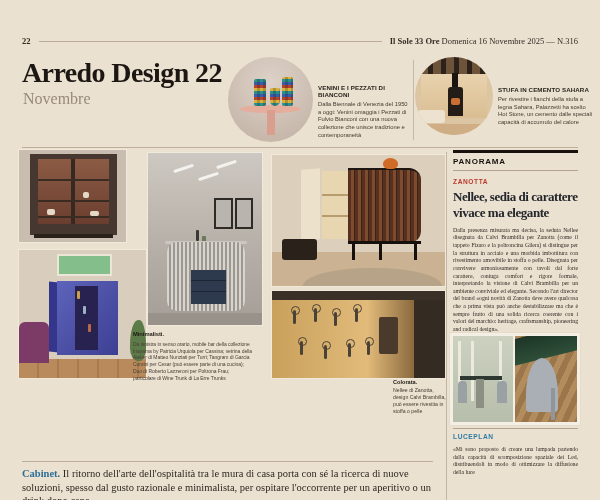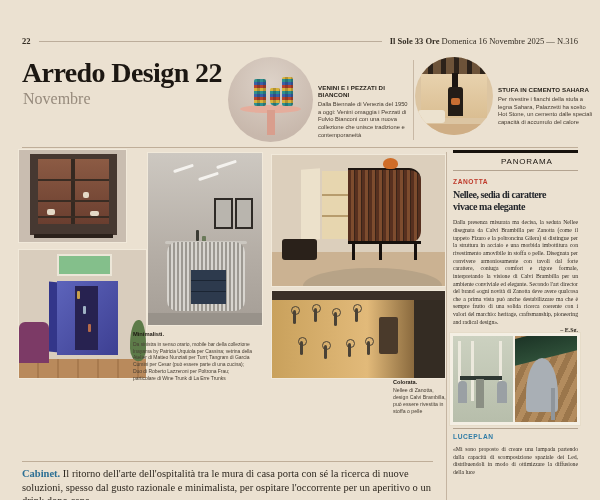--- a/index.html
+++ b/index.html
@@ -114,26 +114,26 @@
   .headline{position:absolute;left:21px;top:382px;font-size:27px;line-height:1.12;letter-spacing:-0.4px;color:#27221c;}
   .rule-std{position:absolute;left:22px;top:461px;width:411px;height:1px;background:#bfae99;}
   .standfirst{position:absolute;left:22px;top:467px;width:413px;font-size:10.5px;line-height:1.3;color:#2d2archived archived archived archived821;}
   .standfirst{color:#2e2820;}
   .std-label{font-weight:bold;color:#2c6f94;}
 
   
   .vdiv-side{position:absolute;left:446px;top:152px;width:1px;height:348px;background:#c4b4a1;}
   .side{position:absolute;left:453px;top:150px;width:125px;}
   .side-bar-black{height:3px;background:#17120d;margin-bottom:4px;}
-  .side-header{font-family:"Liberation Sans",sans-serif;font-weight:normal;font-size:8px;letter-spacing:0.8px;color:#17120d;margin-left:48px;}
+  .side-header{font-family:"Liberation Sans",sans-serif;font-weight:bold;font-size:8px;letter-spacing:0.8px;color:#17120d;}
   .side-rule{height:1px;background:#b3a390;margin-top:4px;}
   .tag{font-family:"Liberation Sans",sans-serif;font-weight:bold;font-size:6.6px;letter-spacing:0.6px;margin-top:7px;}
   .tag-red{color:#bf3a2b;}
   .tag-blue{color:#2e7ba6;}
-  .side-headline{font-weight:bold;font-size:10px;line-height:1.22;letter-spacing:-0.45px;color:#23262b;margin-top:4px;white-space:nowrap;}
+  .side-headline{font-weight:bold;font-size:13px;line-height:1.22;letter-spacing:-0.45px;color:#23262b;margin-top:4px;white-space:nowrap;}
   .side-body{font-size:5.8px;line-height:1.32;text-align:justify;color:#332c24;margin-top:6px;letter-spacing:-0.05px;}
   .side-sign{font-size:6px;font-weight:bold;text-align:right;color:#231e17;margin-top:1px;}
   .side-copy{font-family:"Liberation Sans",sans-serif;font-size:4.2px;text-align:right;color:#968a7a;margin-top:2px;}
 
   .side-photo{position:absolute;left:450px;top:333px;width:130px;height:92px;background:#f4efe4;
       box-shadow:0 0 0 1px #e6dcc9;display:flex;gap:2px;padding:3px;box-sizing:border-box;}
   .sp-left{flex:1;position:relative;background:linear-gradient(180deg,#ccd1c0,#b7beab);overflow:hidden;}
   .sp-win{position:absolute;top:6%;width:3px;height:70%;background:#ece9dd;}
   .sp-table{position:absolute;left:12%;top:46%;width:70%;height:4px;background:#2e3832;}
   .sp-ped{position:absolute;left:38%;top:50%;width:14%;height:34%;background:#8b8f84;}

